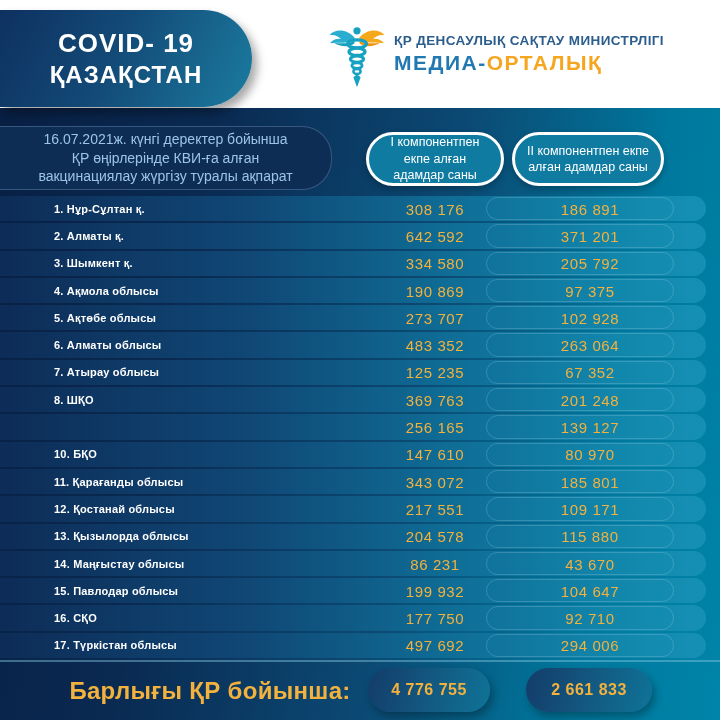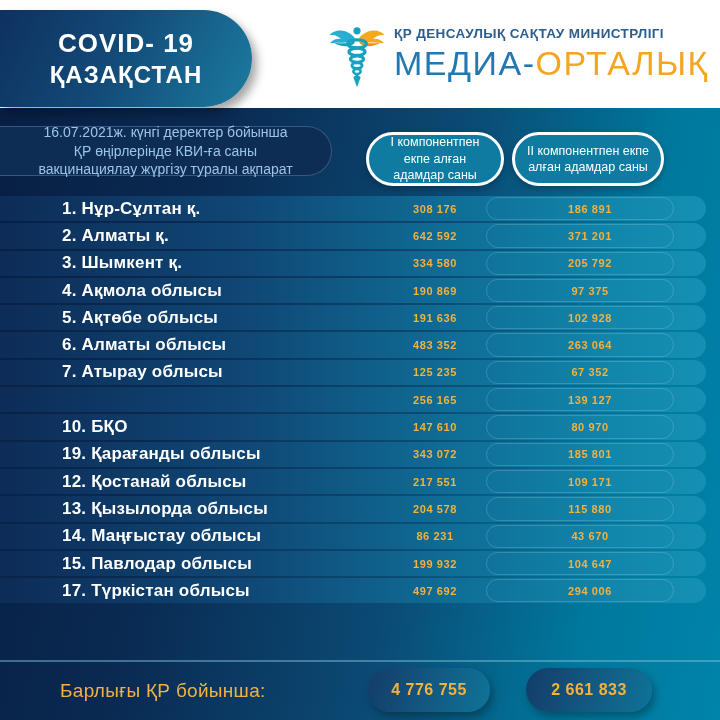--- a/index.html
+++ b/index.html
@@ -17,26 +17,26 @@
     box-shadow:5px 6px 10px rgba(0,0,0,0.35);
     display:flex;flex-direction:column;align-items:center;justify-content:center;
     color:#ffffff;text-align:center;
   }
   .covid-badge .l1{font-size:26px;font-weight:bold;letter-spacing:1px;}
   .covid-badge .l2{font-size:24px;font-weight:bold;letter-spacing:1px;margin-top:2px;text-align:center;}
   .logo-block{position:absolute;top:14px;left:328px;display:flex;align-items:center;gap:8px;}
   .caduceus{width:58px;height:80px;}
   .logo-text{display:flex;flex-direction:column;}
   .ministry{font-size:13.5px;font-weight:bold;color:#2b5d8d;letter-spacing:0.4px;white-space:nowrap;}
-  .media{font-size:34px;font-weight:normal;letter-spacing:1.5px;margin-top:3px;white-space:nowrap;}
+  .media{font-size:21px;font-weight:bold;letter-spacing:1.5px;margin-top:3px;white-space:nowrap;}
   .media .blue{color:#2278b0;}
   .media .orange{color:#f6a51f;}
   
   .info-box{
-    position:absolute;top:126px;left:0;width:332px;height:50px;
+    position:absolute;top:126px;left:0;width:332px;height:64px;
     background:#0e2d55;border:1px solid rgba(140,180,220,0.32);border-left:none;
     border-radius:0 30px 30px 0;box-sizing:border-box;
     display:flex;flex-direction:column;align-items:center;justify-content:center;
     color:#9cc4e9;font-size:14px;line-height:1.35;text-align:center;
   }
   .hdr-pill{
     position:absolute;top:132px;height:54px;border-radius:27px;
     background:#0f7ba0;border:3px solid #ffffff;box-sizing:border-box;
     display:flex;align-items:center;justify-content:center;text-align:center;
     color:#ffffff;font-size:12.5px;line-height:1.32;padding:0 8px;
@@ -49,37 +49,37 @@
   .row{
     position:relative;height:25.3px;margin-bottom:2px;width:706px;
     border-radius:0 13px 13px 0;
     background:linear-gradient(90deg,#0d2c57 0%,#104775 35%,#0f6b94 62%,#1287ac 88%,#1590b4 100%);
   }
   .row::after{
     content:"";position:absolute;top:1px;bottom:1px;right:32px;width:186px;
     border:1px solid rgba(190,225,240,0.22);border-radius:12px;pointer-events:none;
   }
   .region{
-    position:absolute;left:62px;top:50%;transform:translateY(-50%);
-    color:#ffffff;font-weight:bold;font-size:17px;letter-spacing:0.2px;white-space:nowrap;
+    position:absolute;left:54px;top:50%;transform:translateY(-50%);
+    color:#ffffff;font-weight:bold;font-size:11px;letter-spacing:0.2px;white-space:nowrap;
   }
   .val{
     position:absolute;top:50%;transform:translateY(-50%);
-    color:#f3b13d;font-weight:bold;font-size:11px;letter-spacing:0.6px;text-align:center;
+    color:#f3b13d;font-weight:normal;font-size:15px;letter-spacing:0.6px;text-align:center;
   }
   .v1{left:358px;width:154px;}
   .v2{left:513px;width:154px;}
   
   .footer{
     position:absolute;top:660px;left:0;width:720px;height:60px;
     border-top:2px solid rgba(130,200,225,0.45);box-sizing:border-box;
   }
   .footer-label{
     position:absolute;left:60px;top:50%;transform:translateY(-50%);
-    width:300px;text-align:left;color:#f3b13d;font-weight:normal;font-size:19px;letter-spacing:0.3px;
+    width:300px;text-align:center;color:#f3b13d;font-weight:bold;font-size:24px;letter-spacing:0.3px;
   }
   .cap{
     position:absolute;top:6px;height:44px;border-radius:22px;
     background:linear-gradient(105deg,#133c69 0%,#135880 50%,#0f7398 100%);
     box-shadow:3px 5px 9px rgba(0,0,0,0.3);
     display:flex;align-items:center;justify-content:center;
     color:#f3b13d;font-weight:bold;font-size:16px;letter-spacing:0.5px;
   }
   .cap1{left:368px;width:122px;}
   .cap2{left:526px;width:126px;}
@@ -110,21 +110,21 @@
       <div class="ministry">ҚР ДЕНСАУЛЫҚ САҚТАУ МИНИСТРЛІГІ</div>
       <div class="media">
         <span class="blue">МЕДИА-</span><span class="orange">ОРТАЛЫҚ</span>
       </div>
     </div>
   </div>
 </div>
 
 <div class="info-box">
   <div>16.07.2021ж. күнгі деректер бойынша</div>
-  <div>ҚР өңірлерінде КВИ-ға саны</div>
+  <div>ҚР өңірлерінде КВИ-ға алған</div>
   <div>вакцинациялау жүргізу туралы ақпарат</div>
 </div>
 <div class="hdr-pill hdr1">І компонентпен екпе алған адамдар саны</div>
 <div class="hdr-pill hdr2">ІІ компонентпен екпе алған адамдар саны</div>
 
 <div class="table">
   <div class="row">
     <span class="region">1. Нұр-Сұлтан қ.</span>
     <span class="val v1">308 176</span>
     <span class="val v2">186 891</span>
@@ -143,50 +143,55 @@
   </div>
 
   <div class="row">
     <span class="region">4. Ақмола облысы</span>
     <span class="val v1">190 869</span>
     <span class="val v2">97 375</span>
   </div>
 
   <div class="row">
     <span class="region">5. Ақтөбе облысы</span>
-    <span class="val v1">191 636</span>
+    <span class="val v1">273 707</span>
     <span class="val v2">102 928</span>
   </div>
 
   <div class="row">
     <span class="region">6. Алматы облысы</span>
     <span class="val v1">483 352</span>
     <span class="val v2">263 064</span>
   </div>
 
   <div class="row">
     <span class="region">7. Атырау облысы</span>
     <span class="val v1">125 235</span>
     <span class="val v2">67 352</span>
   </div>
 
+  <div class="row">
+    <span class="region">8. ШҚО</span>
+    <span class="val v1">369 763</span>
+    <span class="val v2">201 248</span>
+  </div>
 
   <div class="row">
     <span class="val v1">256 165</span>
     <span class="val v2">139 127</span>
   </div>
 
   <div class="row">
     <span class="region">10. БҚО</span>
     <span class="val v1">147 610</span>
     <span class="val v2">80 970</span>
   </div>
 
   <div class="row">
-    <span class="region">19. Қарағанды облысы</span>
+    <span class="region">11. Қарағанды облысы</span>
     <span class="val v1">343 072</span>
     <span class="val v2">185 801</span>
   </div>
 
   <div class="row">
     <span class="region">12. Қостанай облысы</span>
     <span class="val v1">217 551</span>
     <span class="val v2">109 171</span>
   </div>
 
@@ -201,20 +206,25 @@
     <span class="val v1">86 231</span>
     <span class="val v2">43 670</span>
   </div>
 
   <div class="row">
     <span class="region">15. Павлодар облысы</span>
     <span class="val v1">199 932</span>
     <span class="val v2">104 647</span>
   </div>
 
+  <div class="row">
+    <span class="region">16. СҚО</span>
+    <span class="val v1">177 750</span>
+    <span class="val v2">92 710</span>
+  </div>
 
   <div class="row">
     <span class="region">17. Түркістан облысы</span>
     <span class="val v1">497 692</span>
     <span class="val v2">294 006</span>
   </div>
 </div>
 
 <div class="footer">
   <div class="footer-label">Барлығы ҚР бойынша:</div>

